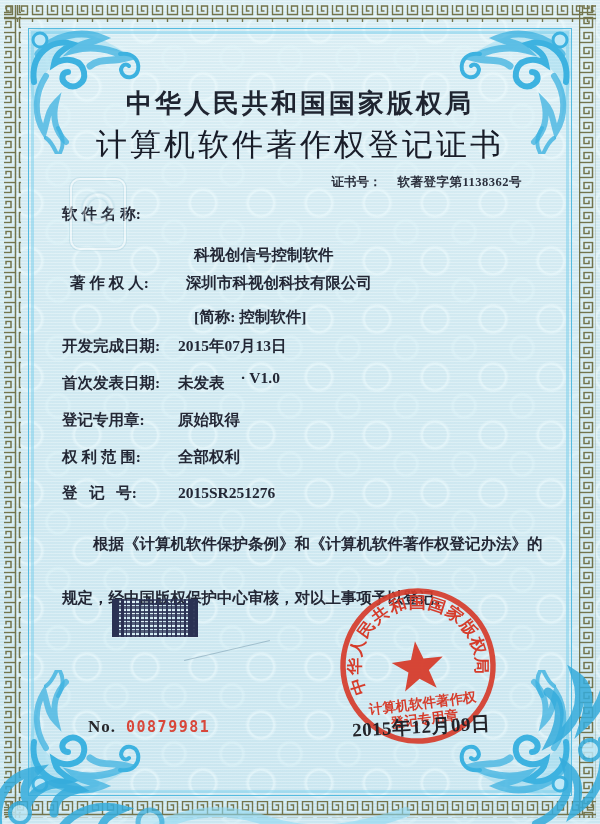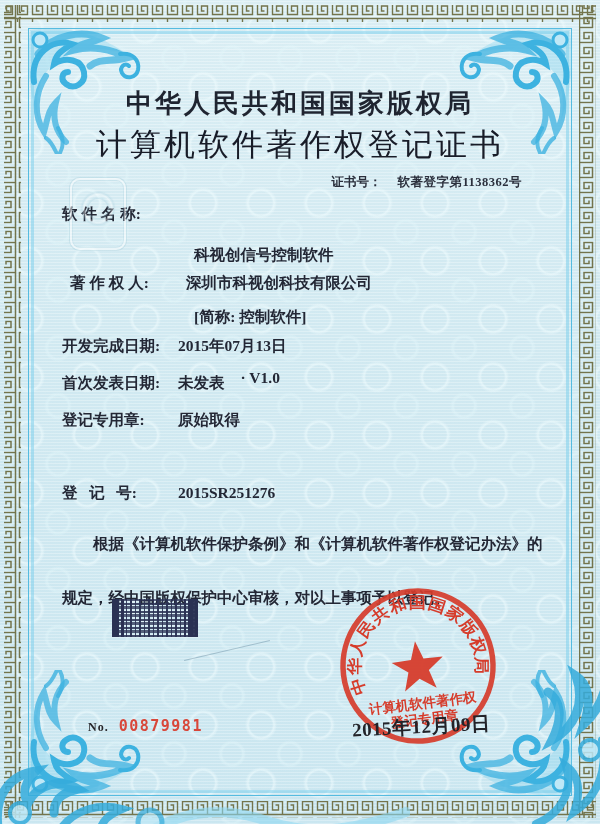--- a/index.html
+++ b/index.html
@@ -52,21 +52,21 @@
   }
   .scratch{position:absolute; left:183px; top:650px; width:88px; height:0;
     border-top:1px solid rgba(70,110,135,0.35); transform:rotate(-13deg); z-index:2;}
   
   .seal{position:absolute; left:336px; top:584px; width:164px; height:164px;
     transform:rotate(-7deg); z-index:4;}
   .seal-date{position:absolute; left:352px; top:714px; font-size:19px; font-weight:700;
     letter-spacing:0.5px; color:#222329; transform:rotate(-3deg); z-index:5;}
   
   .serial{position:absolute; left:88px; top:717px; z-index:3; display:flex; align-items:baseline;}
-  .serial-prefix{font-size:12px; font-weight:600; letter-spacing:1px; color:#26262a;}
+  .serial-prefix{font-size:17px; font-weight:600; letter-spacing:1px; color:#26262a;}
   .serial-number{margin-left:10px; font-family:"DejaVu Sans Mono","Liberation Mono",monospace;
     font-size:15px; font-weight:700; letter-spacing:1.5px; color:#d8473a;}
   
   .emboss{position:absolute; left:70px; top:178px; width:52px; height:68px; z-index:2;
     border-radius:10px; border:2px solid rgba(255,255,255,0.65);
     box-shadow:0 0 0 1px rgba(150,195,210,0.35), inset 0 0 0 1px rgba(150,195,210,0.25);
     background:radial-gradient(circle at 50% 42%, rgba(255,255,255,0) 9px, rgba(165,205,220,0.4) 10px,
       rgba(255,255,255,0) 12px, rgba(255,255,255,0.5) 14px, rgba(165,205,220,0.35) 16px, rgba(255,255,255,0) 18px);
     opacity:0.8;}
 </style>
@@ -199,20 +199,24 @@
     <div class="row" style="top:373px;">
       <span class="flabel">首次发表日期:</span>
       <span class="fvalue">未发表</span>
     </div>
 
     <div class="row" style="top:410px;">
       <span class="flabel">登记专用章:</span>
       <span class="fvalue">原始取得</span>
     </div>
 
+    <div class="row" style="top:447px;">
+      <span class="flabel">权 利 范 围:</span>
+      <span class="fvalue">全部权利</span>
+    </div>
 
     <div class="row" style="top:483px;">
       <span class="flabel">登   记   号:</span>
       <span class="fvalue">2015SR251276</span>
     </div>
 
     <p class="statement">根据《计算机软件保护条例》和《计算机软件著作权登记办法》的规定，经中国版权保护中心审核，对以上事项予以登记。</p>
 
     <div class="barcode"></div>
     <div class="scratch"></div>

